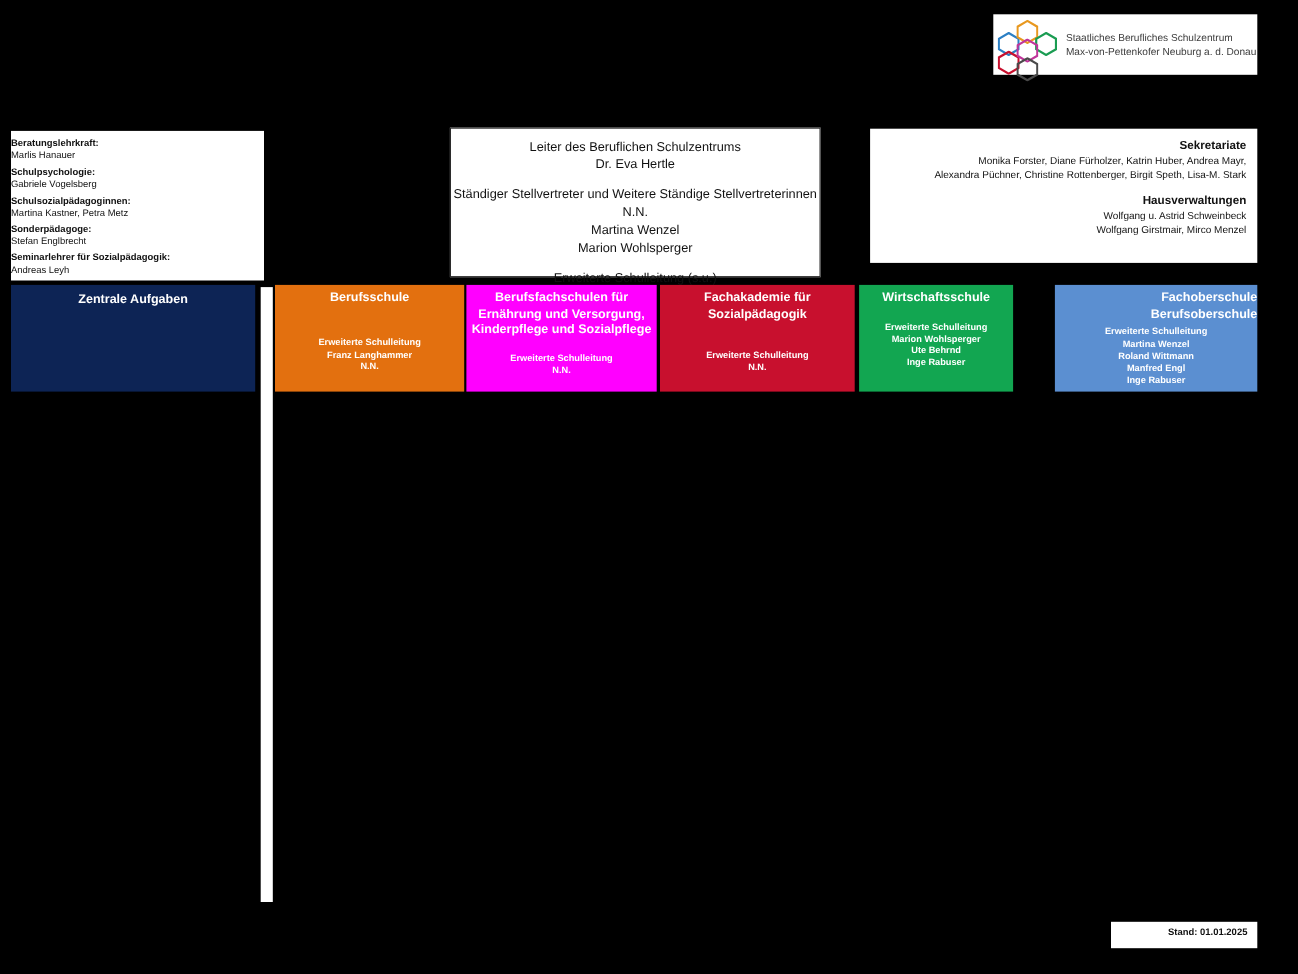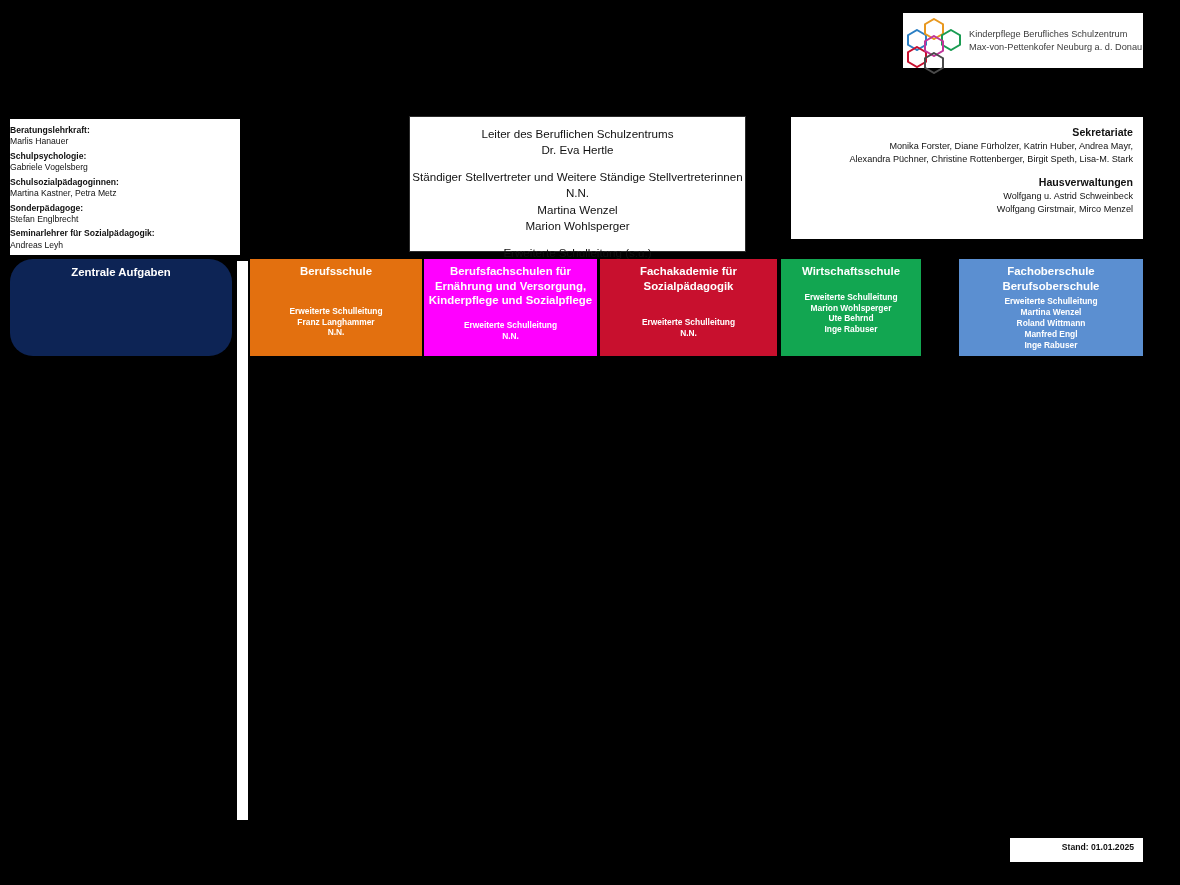--- a/index.html
+++ b/index.html
@@ -91,36 +91,36 @@
     line-height: 1.28;
     padding-top: 5px;
   }
   .dept .sub {
     font-weight: bold;
     font-size: 8.4px;
     line-height: 1.30;
     text-align: center;
   }
 
-  #dept-zentrale { left: 10px;   width: 222px; background: #0d2455; border-radius: 23px; }
+  #dept-zentrale { left: 10px;   width: 222px; background: #0d2455; }
   #dept-zentrale .title { padding-top: 6px; }
 
   #dept-bs  { left: 250px;  width: 172px; background: #e3700f; }
   #dept-bfs { left: 424px;  width: 173px; background: #ff00ff; }
   #dept-fak { left: 600px;  width: 177px; background: #c8102e; }
   #dept-ws  { left: 781px;  width: 140px; background: #12a651; }
   #dept-fos { left: 959px;  width: 184px; background: #5b8fd1; }
 
   #dept-bs  .sub { padding-top: 27px; }
   #dept-bfs .sub { padding-top: 12px; }
   #dept-fak .sub { padding-top: 24px; }
   #dept-ws  .sub { padding-top: 13px; }
   #dept-fos .sub { padding-top: 3px; }
 
-  #dept-fos .title { font-size: 11.4px; padding-top: 5px; }
+  #dept-fos .title { font-size: 11.4px; padding-top: 5px; text-align: right; }
 
   
   #connector-strip {
     left: 237px; top: 261px; width: 11px; height: 559px;
     background: #ffffff;
   }
 
   
   #date-stamp {
     left: 1010px; top: 838px; width: 133px; height: 24px;
@@ -163,21 +163,21 @@
           <polygon points="10,1 19,6.25 19,15.75 10,21 1,15.75 1,6.25" fill="none" stroke="#c0359a" stroke-width="2"></polygon>
         </svg>
     </div>
     <div class="hex" style="left:17px; top:37px;">
       <svg viewBox="0 0 20 22">
           <polygon points="10,1 19,6.25 19,15.75 10,21 1,15.75 1,6.25" fill="none" stroke="#4a4a4a" stroke-width="2"></polygon>
         </svg>
     </div>
   </div>
   <div id="logo-text">
-    <div>Kinderpflege Berufliches Schulzentrum</div>
+    <div>Staatliches Berufliches Schulzentrum</div>
     <div>Max-von-Pettenkofer Neuburg a. d. Donau</div>
   </div>
 </div>
 
 <div class="abs info-box" id="left-info">
   <div class="lbl">Beratungslehrkraft:</div>
   <div class="val">Marlis Hanauer</div>
   <div class="lbl">Schulpsychologie:</div>
   <div class="val">Gabriele Vogelsberg</div>
   <div class="lbl">Schulsozialpädagoginnen:</div>

